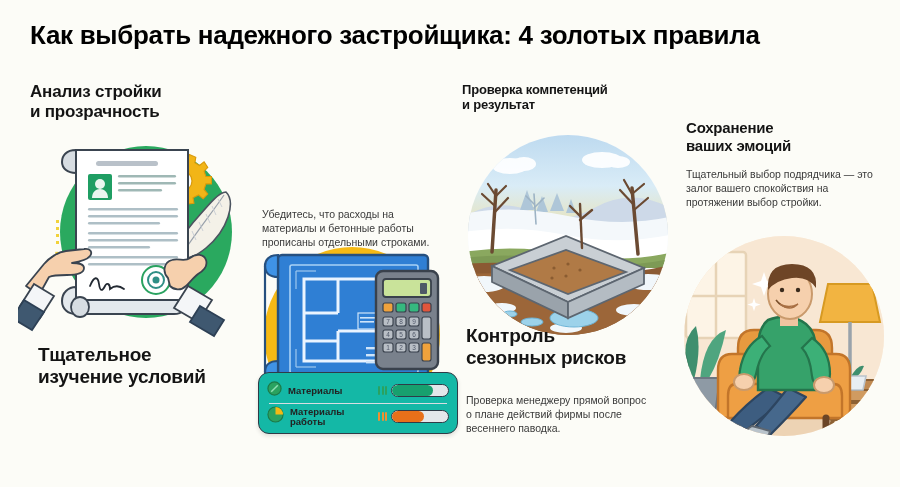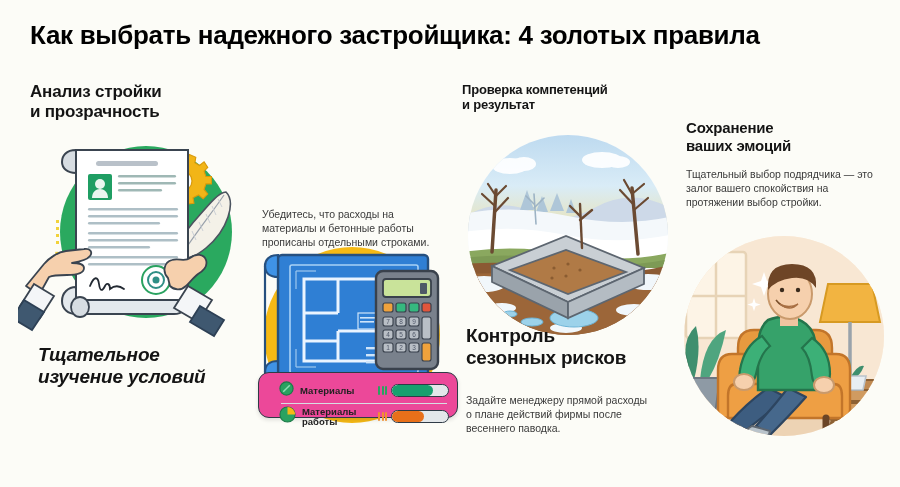--- a/index.html
+++ b/index.html
@@ -46,24 +46,24 @@
 
   
   #c4-head { left: 686px; top: 119px; width: 200px; font-size: 15px; }
   #c4-body { left: 686px; top: 168px; width: 200px; }
   #c4-art { position: absolute; left: 676px; top: 228px; width: 216px; height: 216px; }
 
   .artsvg { width: 100%; height: 100%; display: block; }
 
   
   #legend {
-    position: absolute; left: 258px; top: 372px; width: 200px; height: 46px;
-    background: #ec4899; border: 1.6px solid #2f3b47; border-radius: 11px;
+    position: absolute; left: 258px; top: 372px; width: 200px; height: 62px;
+    background: #14b8a6; border: 1.6px solid #2f3b47; border-radius: 11px;
     box-shadow: 0 2px 4px rgba(0,0,0,.12);
-    padding: 5px 8px 5px 20px;
+    padding: 5px 8px 5px 8px;
   }
   .legrow { display: flex; align-items: center; height: 25px; }
   .legdiv { height: 1px; background: #d8dde2; margin: 0 2px; }
   .legtext { font-size: 9.5px; font-weight: 700; color: #222; line-height: 1.05; margin-left: 6px; flex: 1; }
   .ticks { display: flex; gap: 1.5px; margin-right: 4px; }
   .ticks i { display: block; width: 2px; height: 9px; border-radius: 1px; }
   .bar { width: 58px; height: 13px; border-radius: 7px; background: #e3e7ea; border: 1.4px solid #2f3b47; position: relative; overflow: hidden; }
   .bar > span { position: absolute; left: 0; top: 0; bottom: 0; border-radius: 7px; }
 </style>
 </head>
@@ -160,21 +160,21 @@
       </g>
 
       <g>
         <path d="M150 150 c-6-6-4-16 4-18 c7-2 13 2 18-2 c6-5 14-4 16 2 c2 6-3 11-8 14 c-4 3-8 8-12 12 c-5 5-12 4-16 0 z" fill="#f6d0ad" stroke="#3a4450" stroke-width="1.8" stroke-linejoin="round"></path>
         <path d="M170 158 l24 14 l-14 22 l-24 -14 z" fill="#f4f6f8" stroke="#3a4450" stroke-width="1.8"></path>
         <path d="M182 178 l24 14 l-10 16 l-24 -14 z" fill="#3f5870" stroke="#2d4055" stroke-width="1.8"></path>
       </g>
     </svg>
   </div>
 
-  <div class="head" id="c1-head2" style="white-space: pre-line; font-style: italic;">Тщательное
+  <div class="head" id="c1-head2" style="white-space: pre-line;">Тщательное
 изучение условий</div>
 
   <div class="body" id="c2-body">Убедитесь, что расходы на материалы и бетонные работы прописаны отдельными строками.</div>
 
   <div id="c2-art">
     <svg class="artsvg" viewBox="0 0 222 205" xmlns="http://www.w3.org/2000/svg">
       <circle cx="104" cy="100" r="88" fill="#f5b915"></circle>
 
       <g>
         <rect x="30" y="20" width="150" height="128" rx="4" fill="#2f7fd4" stroke="#26507f" stroke-width="2.4"></rect>
@@ -396,21 +396,21 @@
               <path d="M72 72 L64 64"></path>
               <path d="M72 76 L82 66"></path>
           </g>
         </g>
       </g>
     </svg>
   </div>
 
   <div class="head" id="c3-head2" style="white-space: pre-line;">Контроль
 сезонных рисков</div>
-  <div class="body" id="c3-body">Задайте менеджеру прямой расходы о плане действий фирмы после весеннего паводка.</div>
+  <div class="body" id="c3-body">Проверка менеджеру прямой вопрос о плане действий фирмы после весеннего паводка.</div>
 
   <div class="head" id="c4-head" style="white-space: pre-line;">Сохранение
 ваших эмоций</div>
   <div class="body" id="c4-body">Тщательный выбор подрядчика — это залог вашего спокойствия на протяжении выбор стройки.</div>
 
   <div id="c4-art">
     <svg class="artsvg" viewBox="0 0 216 216" xmlns="http://www.w3.org/2000/svg">
       <defs>
           <clipPath id="cc4">
             <circle cx="108" cy="108" r="100"></circle>

